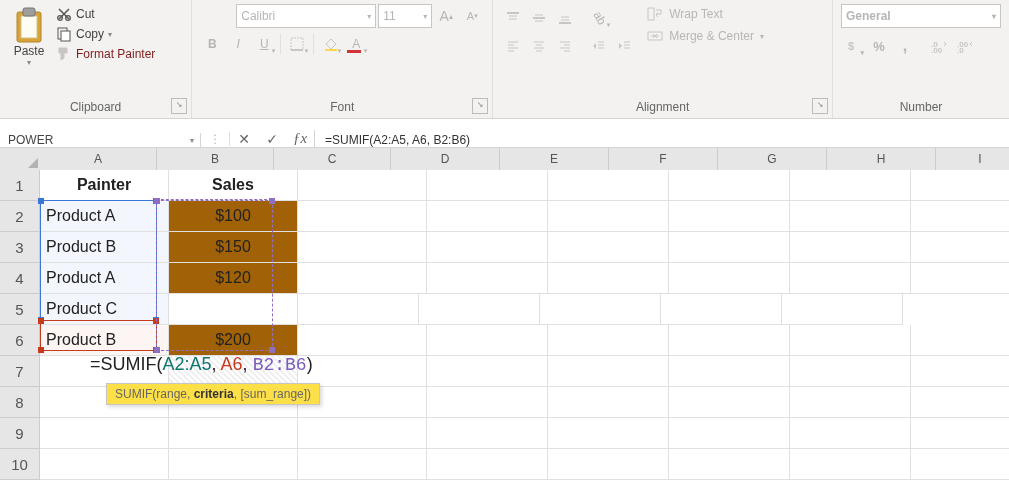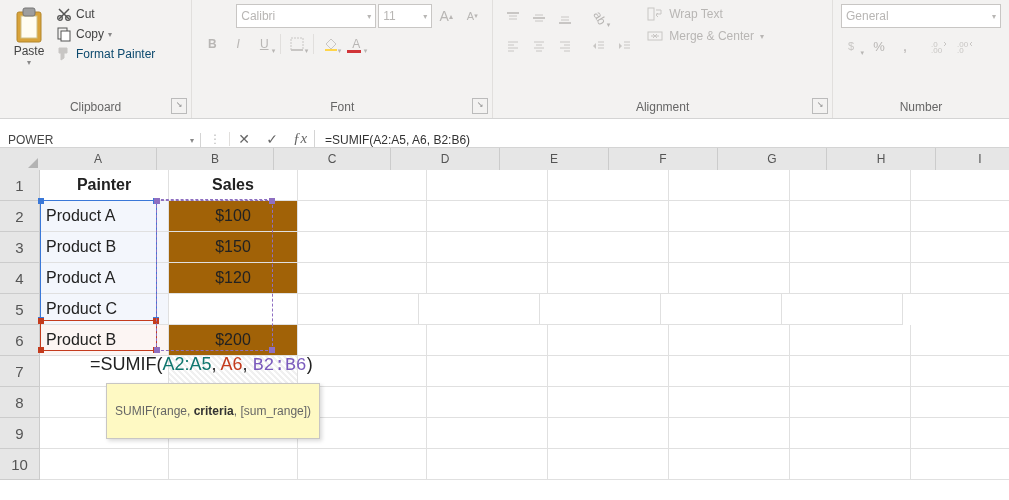--- a/index.html
+++ b/index.html
@@ -6,35 +6,35 @@
   .ribbon{background:#f3f2f1;height:118px;border-bottom:1px solid #d4d4d4;display:flex;align-items:stretch;}
   .group{border-right:1px solid #e1dfdd;padding:4px 8px 2px 8px;display:flex;flex-direction:column;justify-content:space-between;position:relative;}
   .group-label{text-align:center;color:#666;font-size:12px;padding:2px 0;}
   .group-body{flex:1;display:flex;align-items:flex-start;}
   .dialog-launcher{position:absolute;right:4px;bottom:4px;width:14px;height:14px;border:1px solid #bbb;font-size:8px;line-height:12px;text-align:center;color:#888;}
   
   .paste-btn{display:flex;flex-direction:column;align-items:center;width:42px;color:#444;}
   .paste-btn svg{margin-top:2px;}
   .clip-right{display:flex;flex-direction:column;gap:4px;margin-left:6px;margin-top:2px;color:#444;}
   .clip-row{display:flex;align-items:center;gap:4px;white-space:nowrap;}
-  .disabled{color:#0c4a6e;}
+  .disabled{color:#7f1d1d;}
   .disabled svg *{stroke:#c8c6c4 !important;fill:#c8c6c4 !important;}
   
   .combo{border:1px solid #c8c6c4;background:#fff;height:22px;display:flex;align-items:center;padding:0 4px;color:#b8b6b4;}
   .combo .arr{margin-left:auto;font-size:8px;color:#b8b6b4;}
   .btnrow{display:flex;gap:2px;margin-top:4px;}
   .tbtn{width:24px;height:24px;display:flex;align-items:center;justify-content:center;color:#b8b6b4;position:relative;}
   .tbtn.split::after{content:"▾";font-size:7px;position:absolute;right:1px;bottom:1px;color:#b8b6b4;}
   
   .align-col{display:flex;flex-direction:column;gap:4px;margin-top:2px;}
   .align-row{display:flex;gap:2px;}
   .wrap-merge{display:flex;flex-direction:column;gap:6px;margin-left:10px;margin-top:2px;color:#b8b6b4;}
   .wm-row{display:flex;align-items:center;gap:6px;white-space:nowrap;}
   
-  .num-col{display:flex;flex-direction:column;gap:6px;margin-top:0;}
+  .num-col{display:flex;flex-direction:column;gap:6px;margin-top:0;font-weight:bold;}
   .num-row{display:flex;gap:2px;}
   
   .fbar{height:28px;border-bottom:1px solid #d4d4d4;display:flex;align-items:flex-end;background:#fff;}
   .namebox{width:184px;border-right:1px solid #d4d4d4;display:flex;align-items:center;padding:0 8px;position:relative;}
   .namebox .arr{position:absolute;right:6px;font-size:8px;color:#888;}
   .fx-btns{display:flex;align-items:center;border-right:1px solid #d4d4d4;}
   .fx-btn{width:28px;height:100%;display:flex;align-items:center;justify-content:center;color:#666;}
   .fx-btn.sep{border-right:1px solid #e1dfdd;}
   .fx-text{flex:1;display:flex;align-items:center;padding:0 10px;color:#333;}
   
@@ -52,21 +52,21 @@
   .cell.center{justify-content:center;}
   
   .range-box{position:absolute;pointer-events:none;border-width:1px;border-style:solid;}
   .range-box .hnd{position:absolute;width:6px;height:6px;}
   
   .incell-formula{position:absolute;font-size:18px;color:#222;white-space:nowrap;font-family:"Segoe UI",Arial,sans-serif;}
   .incell-formula .p1{color:#0f766e;}
   .incell-formula .p2{color:#c43b1d;}
   .incell-formula .p3{color:#7b5bbd;font-family:Liberation Mono, monospace;}
   
-  .func-tip{position:absolute;background:#fef9c3;border:1px solid #c8c6c4;box-shadow:2px 2px 4px rgba(0,0,0,0.15);padding:20px 8px;font-size:12px;color:#666;white-space:nowrap;text-align:right;}
+  .func-tip{position:absolute;background:#fde047;border:1px solid #c8c6c4;box-shadow:2px 2px 4px rgba(0,0,0,0.15);padding:3px 8px;font-size:12px;color:#666;white-space:nowrap;text-align:right;}
   .func-tip b{color:#333;}
   
   .hatched{background-image:linear-gradient(45deg,#f0f0f0 25%,transparent 25%,transparent 50%,#f0f0f0 50%,#f0f0f0 75%,transparent 75%,transparent);background-size:6px 6px;}
   .colB-tint{background:#a16207;}
   .A-tint{background:#f3f6fc;}
   .A6-tint{background:#fcf5f3;}
 </style>
 </head>
 <body>
 

